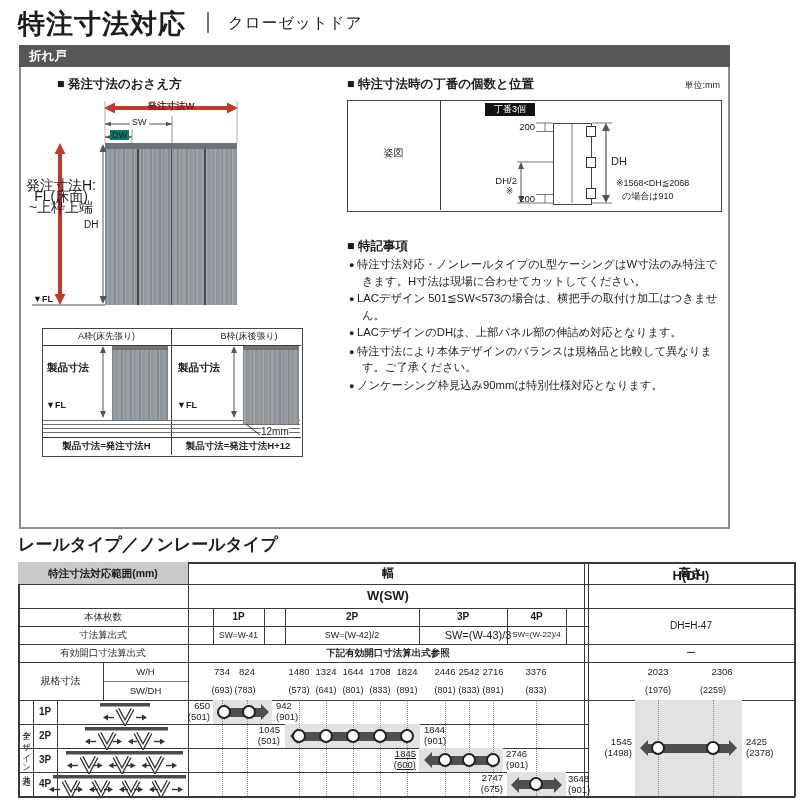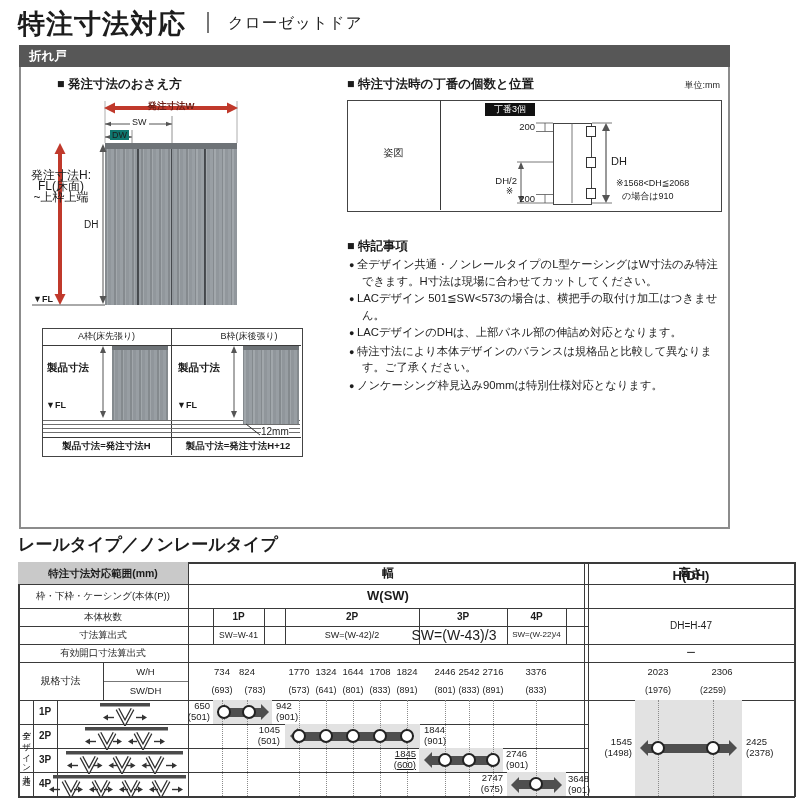--- a/index.html
+++ b/index.html
@@ -104,21 +104,21 @@
     <line x1="592" y1="123" x2="612" y2="123" stroke="#555" stroke-width="0.8"></line>
     <line x1="592" y1="203" x2="612" y2="203" stroke="#555" stroke-width="0.8"></line>
     <line x1="606" y1="128" x2="606" y2="198" stroke="#555" stroke-width="1.2"></line>
     <polygon points="606,123 602,131 610,131" fill="#555"></polygon>
     <polygon points="606,203 602,195 610,195" fill="#555"></polygon>
   </svg>
 
   <div class="abs b c" style="left:124px;top:100px;width:94px;font-size:9.5px;color:#6d1f17;z-index:4;">発注寸法W</div>
   <div class="abs" style="left:130px;top:117px;font-size:9px;background:#fff;padding:0 2px;z-index:4;">SW</div>
   <div class="abs" style="left:110px;top:130px;font-size:9px;background:#0f766e;padding:0 2px;z-index:4;">DW</div>
-  <div class="abs c" style="left:26px;top:170px;width:70px;font-size:12px;line-height:11px;z-index:4;">
+  <div class="abs c" style="left:26px;top:180px;width:70px;font-size:14px;line-height:11px;z-index:4;">
     <div>発注寸法H:</div>
     <div>FL(床面)</div>
     <div>~上枠上端</div>
   </div>
   <div class="abs" style="left:84px;top:219px;font-size:10px;background:#fff;z-index:4;">DH</div>
   <div class="abs b" style="left:33px;top:294px;font-size:9px;z-index:4;">▼FL</div>
 
   <div class="abs" style="left:42px;top:328px;width:259px;height:127px;border:1.2px solid #444;"></div>
   <div class="vl" style="left:171px;top:328px;height:127px;"></div>
   <div class="hl" style="left:42px;top:345px;width:259px;"></div>
@@ -151,21 +151,21 @@
   <div class="abs" style="left:506px;top:186px;font-size:8.5px;z-index:4;">※</div>
   <div class="abs r" style="left:510px;top:193px;width:25px;font-size:9.5px;z-index:4;">200</div>
   <div class="abs" style="left:611px;top:155px;font-size:11px;z-index:4;">DH</div>
   <div class="abs" style="left:616px;top:177px;font-size:9px;line-height:13px;z-index:4;">
     <div>※1568&lt;DH≦2068</div>
     <div style="padding-left:6px;">の場合は910</div>
   </div>
 
   <div class="abs b" style="left:347px;top:238px;font-size:12.5px;">■ 特記事項</div>
   <div class="abs" style="left:349px;top:257px;width:378px;">
-    <div class="note">全デザイン共通・ノンレールタイプのL型ケーシングはW寸法のみ特注できます。H寸法は現場に合わせてカットしてください。</div>
+    <div class="note">特注寸法対応・ノンレールタイプのL型ケーシングはW寸法のみ特注できます。H寸法は現場に合わせてカットしてください。</div>
     <div class="note">LACデザイン 501≦SW&lt;573の場合は、横把手の取付け加工はつきません。</div>
     <div class="note">LACデザインのDHは、上部パネル部の伸詰め対応となります。</div>
     <div class="note">特注寸法により本体デザインのバランスは規格品と比較して異なります。ご了承ください。</div>
     <div class="note">ノンケーシング枠見込み90mmは特別仕様対応となります。</div>
   </div>
 
   <div class="abs b" style="left:18px;top:533px;font-size:17px;">レールタイプ／ノンレールタイプ</div>
 
   <div class="cellbg" style="left:18px;top:562px;width:170px;height:22px;"></div>
 
@@ -199,57 +199,57 @@
   <div class="vl" style="left:213px;top:608px;height:36px;"></div>
   <div class="vl" style="left:264px;top:608px;height:36px;"></div>
   <div class="vl" style="left:285px;top:608px;height:36px;"></div>
   <div class="vl" style="left:419px;top:608px;height:36px;"></div>
   <div class="vl" style="left:507px;top:608px;height:36px;"></div>
   <div class="vl" style="left:566px;top:608px;height:36px;"></div>
 
   <div class="celltxt c b" style="left:18px;top:562px;width:170px;font-size:10.5px;line-height:22px;">特注寸法対応範囲(mm)</div>
   <div class="celltxt c b" style="left:188px;top:562px;width:400px;font-size:12px;line-height:22px;">幅</div>
   <div class="celltxt c b" style="left:588px;top:562px;width:206px;font-size:12px;line-height:22px;">高さ</div>
-  <div class="celltxt c" style="left:18px;top:584px;width:170px;font-size:9.5px;line-height:24px;">枠・下枠・ケーシング(本体(P))</div>
   <div class="celltxt c b" style="left:188px;top:584px;width:400px;font-size:13px;line-height:24px;">W(SW)</div>
   <div class="celltxt c b" style="left:588px;top:564px;width:206px;font-size:13px;line-height:24px;">H(DH)</div>
   <div class="celltxt c" style="left:18px;top:608px;width:170px;font-size:9.5px;line-height:18px;">本体枚数</div>
   <div class="celltxt c b" style="left:213px;top:608px;width:51px;font-size:10px;line-height:18px;">1P</div>
   <div class="celltxt c b" style="left:285px;top:608px;width:134px;font-size:10px;line-height:18px;">2P</div>
   <div class="celltxt c b" style="left:419px;top:608px;width:88px;font-size:10px;line-height:18px;">3P</div>
   <div class="celltxt c b" style="left:507px;top:608px;width:59px;font-size:10px;line-height:18px;">4P</div>
   <div class="celltxt c" style="left:588px;top:608px;width:206px;font-size:10px;line-height:36px;">DH=H-47</div>
   <div class="celltxt c" style="left:18px;top:626px;width:170px;font-size:9.5px;line-height:18px;">寸法算出式</div>
   <div class="celltxt c" style="left:213px;top:626px;width:51px;font-size:8.5px;line-height:18px;">SW=W-41</div>
   <div class="celltxt c" style="left:285px;top:626px;width:134px;font-size:9px;line-height:18px;">SW=(W-42)/2</div>
-  <div class="celltxt c" style="left:410px;top:626px;width:88px;font-size:14px;line-height:18px;">SW=(W-43)/3</div>
+  <div class="celltxt c" style="left:434px;top:626px;width:88px;font-size:11px;line-height:18px;">SW=(W-43)/3</div>
   <div class="celltxt c" style="left:507px;top:626px;width:59px;font-size:8px;line-height:18px;">SW=(W-22)/4</div>
   <div class="celltxt c" style="left:18px;top:644px;width:170px;font-size:9.5px;line-height:18px;">有効開口寸法算出式</div>
+  <div class="celltxt c b" style="left:188px;top:644px;width:400px;font-size:9.5px;line-height:18px;">下記有効開口寸法算出式参照</div>
   <div class="celltxt c" style="left:588px;top:644px;width:206px;font-size:9.5px;line-height:18px;">ー</div>
   <div class="celltxt c" style="left:18px;top:662px;width:85px;font-size:10px;line-height:38px;">規格寸法</div>
   <div class="celltxt c" style="left:103px;top:662px;width:85px;font-size:9.5px;line-height:19px;">W/H</div>
   <div class="celltxt c" style="left:103px;top:681px;width:85px;font-size:9.5px;line-height:19px;">SW/DH</div>
 
   <div class="celltxt" style="left:188px;top:662px;width:400px;height:19px;font-size:9.5px;line-height:19px;">
     <span class="abs" style="left:34px;transform:translateX(-50%);">734</span>
     <span class="abs" style="left:59px;transform:translateX(-50%);">824</span>
-    <span class="abs" style="left:111px;transform:translateX(-50%);">1770</span>
+    <span class="abs" style="left:111px;transform:translateX(-50%);">1480</span>
     <span class="abs" style="left:138px;transform:translateX(-50%);">1324</span>
     <span class="abs" style="left:165px;transform:translateX(-50%);">1644</span>
     <span class="abs" style="left:192px;transform:translateX(-50%);">1708</span>
     <span class="abs" style="left:219px;transform:translateX(-50%);">1824</span>
     <span class="abs" style="left:257px;transform:translateX(-50%);">2446</span>
     <span class="abs" style="left:281px;transform:translateX(-50%);">2542</span>
     <span class="abs" style="left:305px;transform:translateX(-50%);">2716</span>
     <span class="abs" style="left:348px;transform:translateX(-50%);">3376</span>
   </div>
 
   <div class="celltxt" style="left:188px;top:681px;width:400px;height:19px;font-size:9px;line-height:19px;">
     <span class="abs" style="left:34px;transform:translateX(-50%);">(693)</span>
-    <span class="abs" style="left:67px;transform:translateX(-50%);">(783)</span>
+    <span class="abs" style="left:57px;transform:translateX(-50%);">(783)</span>
     <span class="abs" style="left:111px;transform:translateX(-50%);">(573)</span>
     <span class="abs" style="left:138px;transform:translateX(-50%);">(641)</span>
     <span class="abs" style="left:165px;transform:translateX(-50%);">(801)</span>
     <span class="abs" style="left:192px;transform:translateX(-50%);">(833)</span>
     <span class="abs" style="left:219px;transform:translateX(-50%);">(891)</span>
     <span class="abs" style="left:257px;transform:translateX(-50%);">(801)</span>
     <span class="abs" style="left:281px;transform:translateX(-50%);">(833)</span>
     <span class="abs" style="left:305px;transform:translateX(-50%);">(891)</span>
     <span class="abs" style="left:348px;transform:translateX(-50%);">(833)</span>
   </div>

